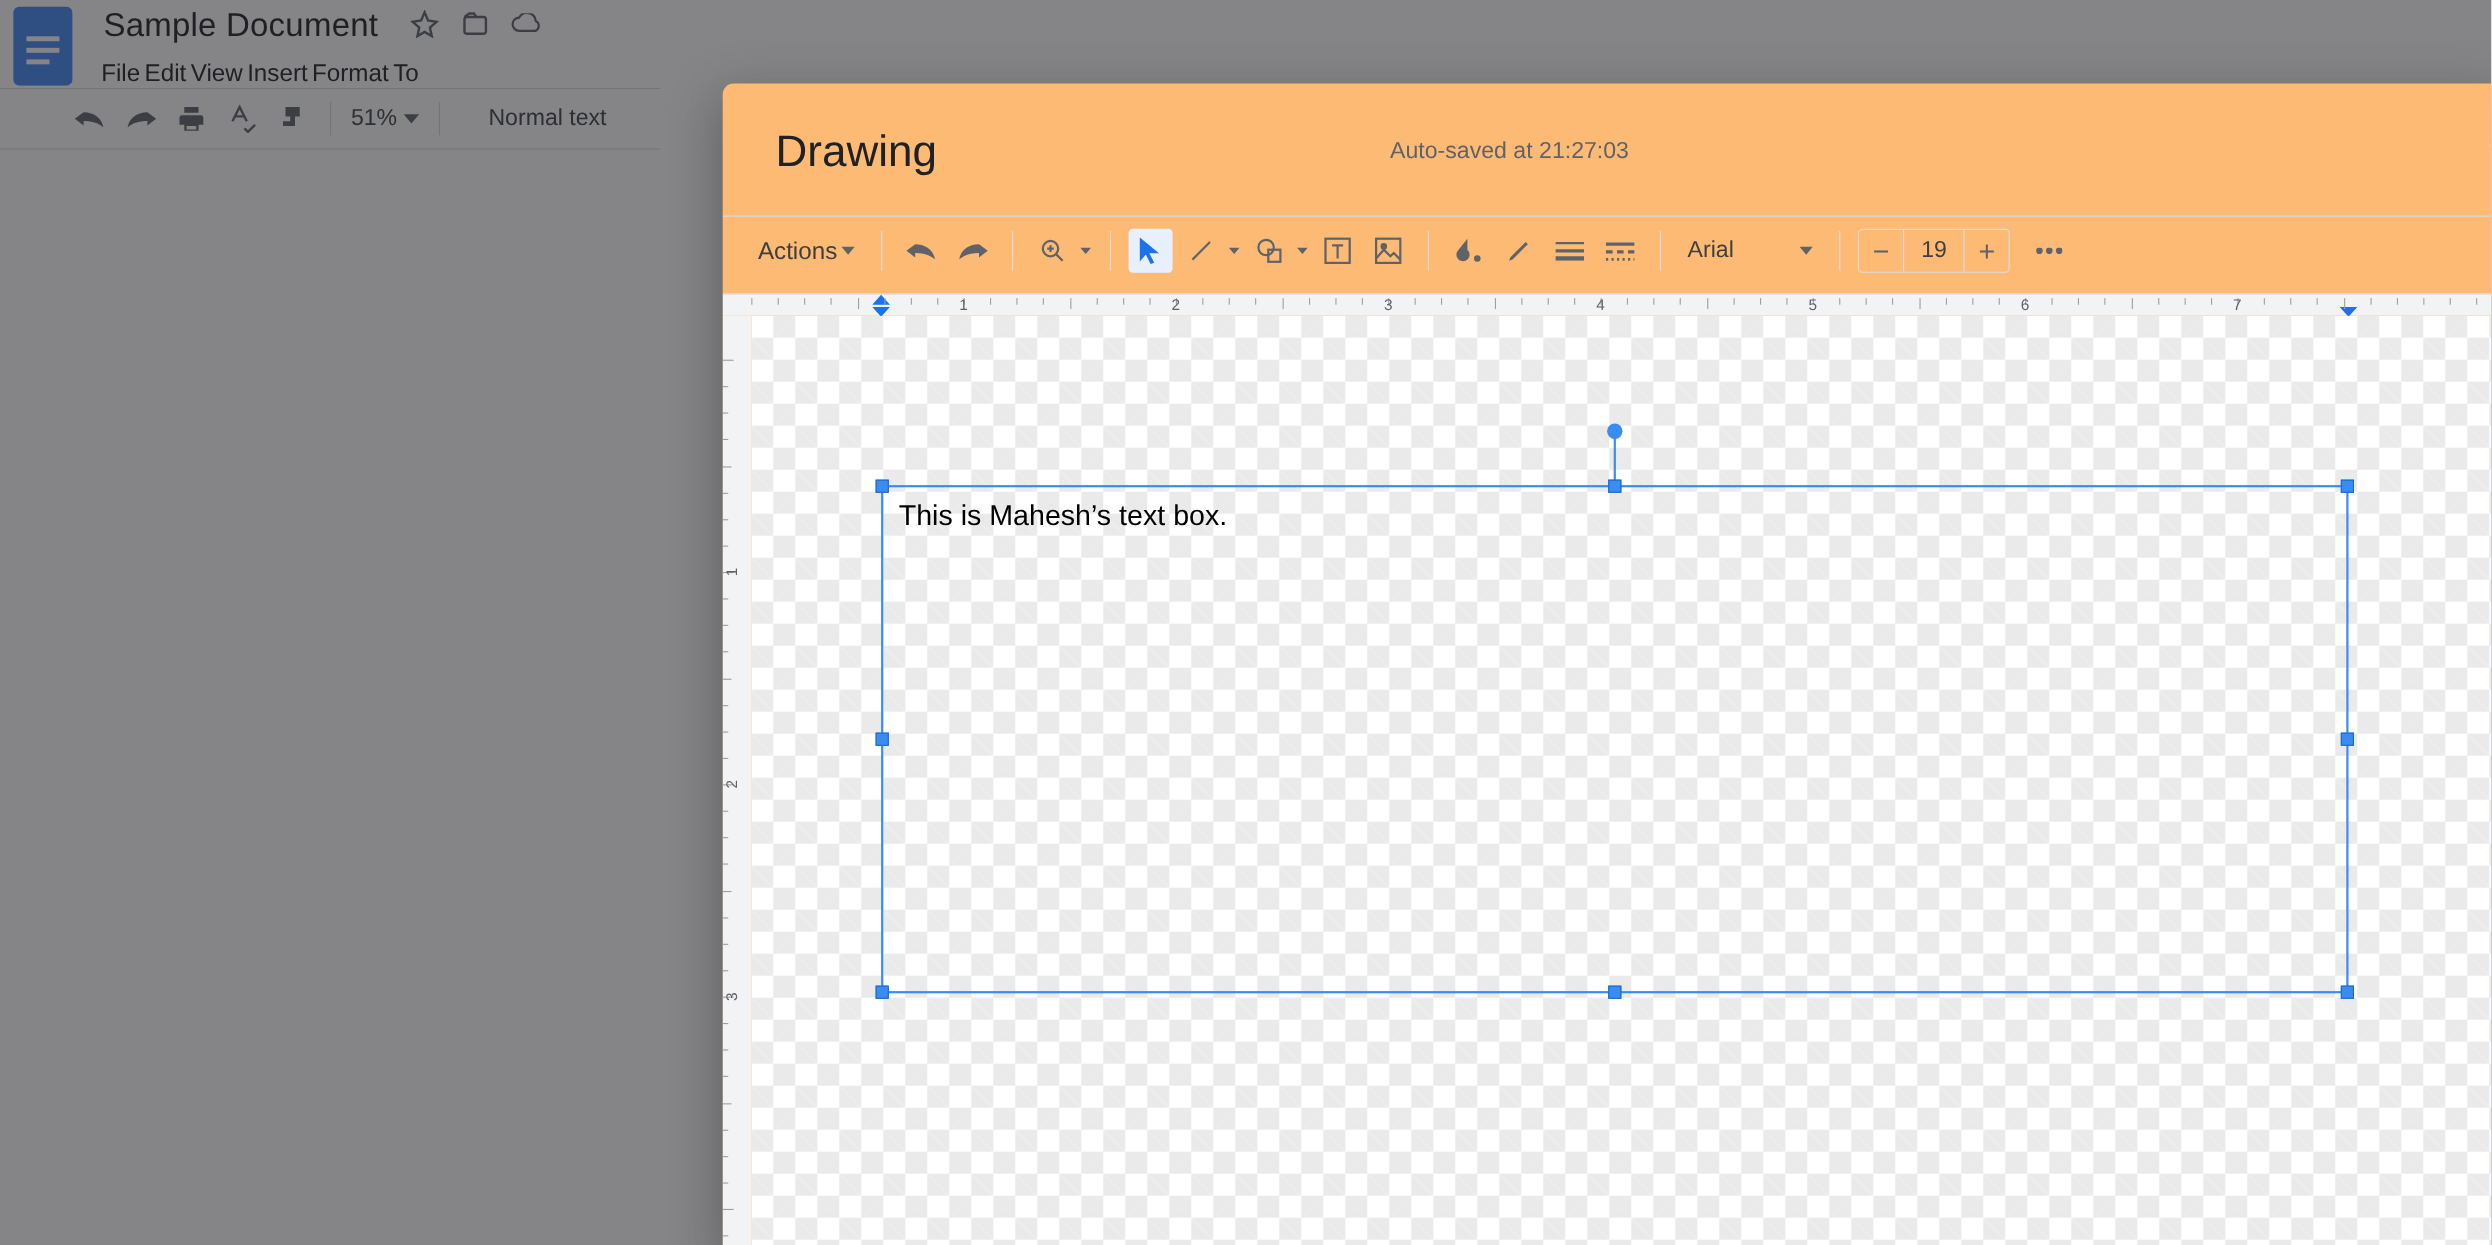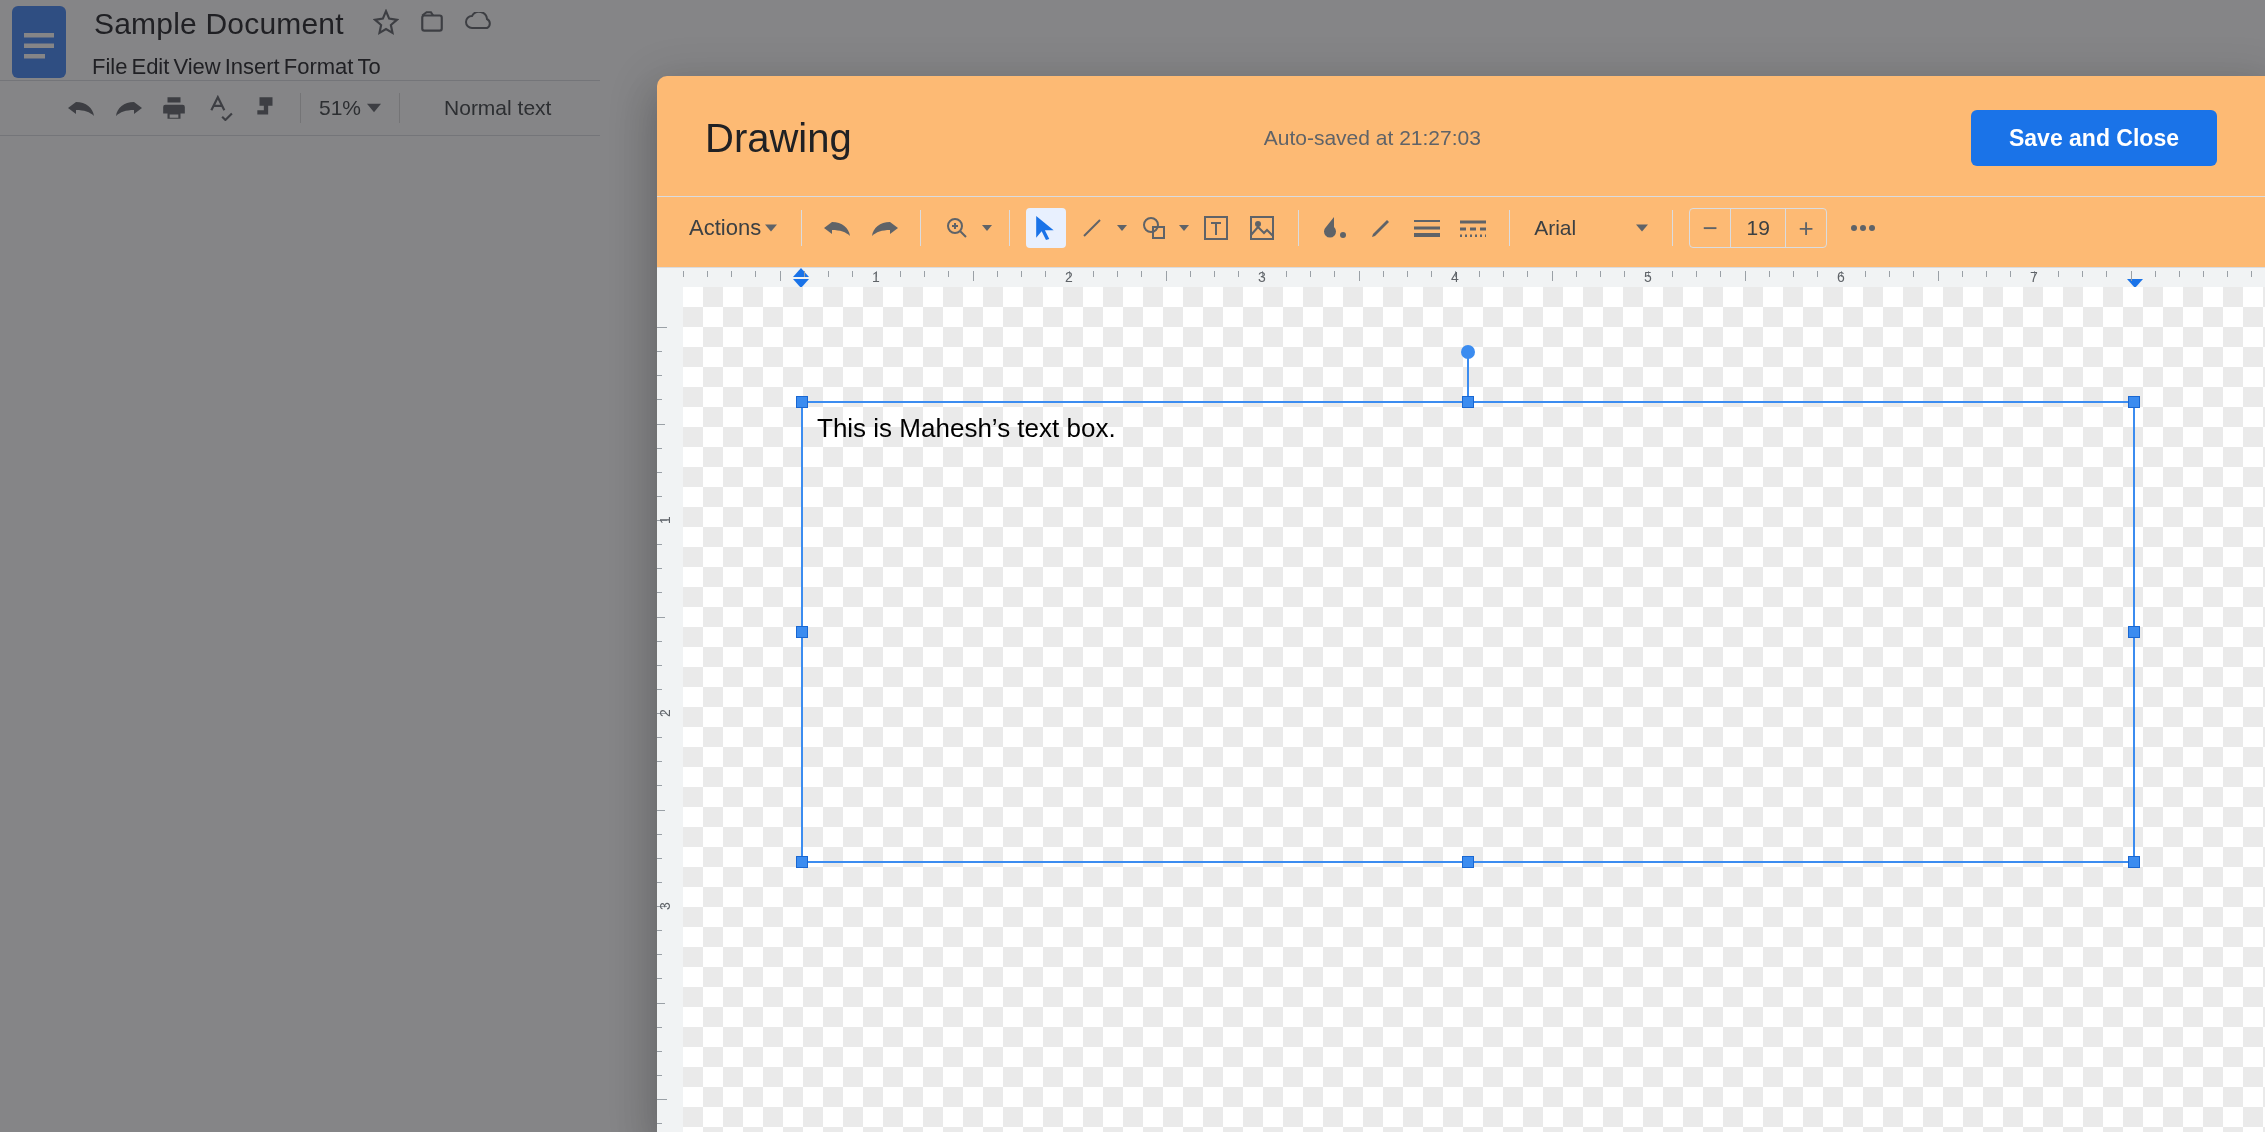--- a/index.html
+++ b/index.html
@@ -72,21 +72,21 @@
     background-image:
       linear-gradient(45deg, #eaeaea 25%, transparent 25%),
       linear-gradient(-45deg, #eaeaea 25%, transparent 25%),
       linear-gradient(45deg, transparent 75%, #eaeaea 75%),
       linear-gradient(-45deg, transparent 75%, #eaeaea 75%);
     background-size:40px 40px;
     background-position:0 0, 0 20px, 20px -20px, -20px 0px;
   }
 
   
-  .txtbox { position:absolute; border:2px solid #3b8cf0; background:rgba(255,255,255,0);}
+  .txtbox { position:absolute; border:2px solid #3b8cf0; background:rgba(255,255,255,0);margin-top:40px;}
   .txtbox .content { position:absolute; inset:0; padding:10px 14px; font-size:26px; font-family:Arial; color:#000;}
   .handle { position:absolute; width:12px; height:12px; background:#3b8cf0; border:1px solid #1967d2;}
   .rot-line { position:absolute; width:2px; background:#3b8cf0;}
   .rot-dot { position:absolute; width:14px; height:14px; border-radius:50%; background:#3b8cf0;}
 
   svg { display:block; }
 </style>
 </head>
 <body>
 
@@ -174,21 +174,20 @@
 
     <div class="leftpage"></div>
   </div>
 
   <div class="dim"></div>
 
   <div class="dialog">
     <div class="dlg-header">
       <div class="dlg-title">Drawing</div>
       <div class="dlg-status">Auto-saved at 21:27:03</div>
-      <button class="dlg-save">Save and Close</button>
     </div>
     <div class="dlg-divider"></div>
 
     <div class="draw-toolbar">
       <div class="actions-btn">
         <span>Actions</span>
         <svg width="12" height="12" viewBox="0 0 10 6" fill="#5f6368">
             <path d="M0 0l5 6 5-6z"></path>
           </svg>
       </div>

